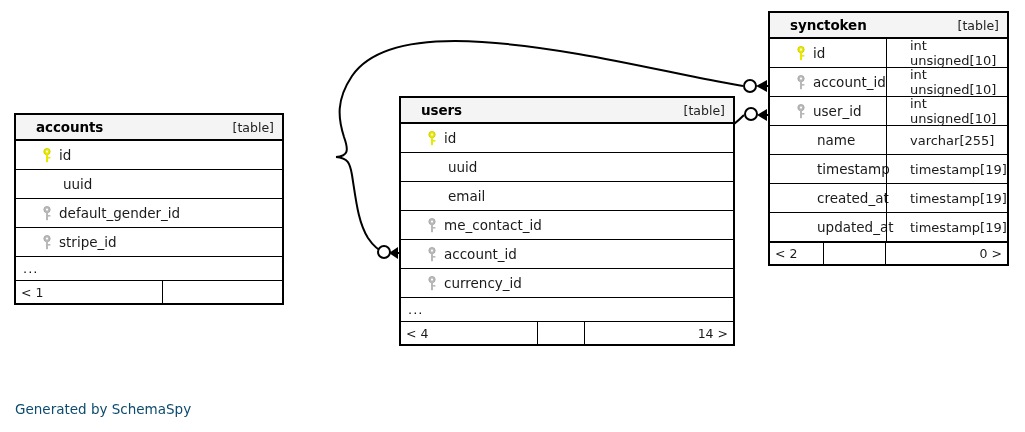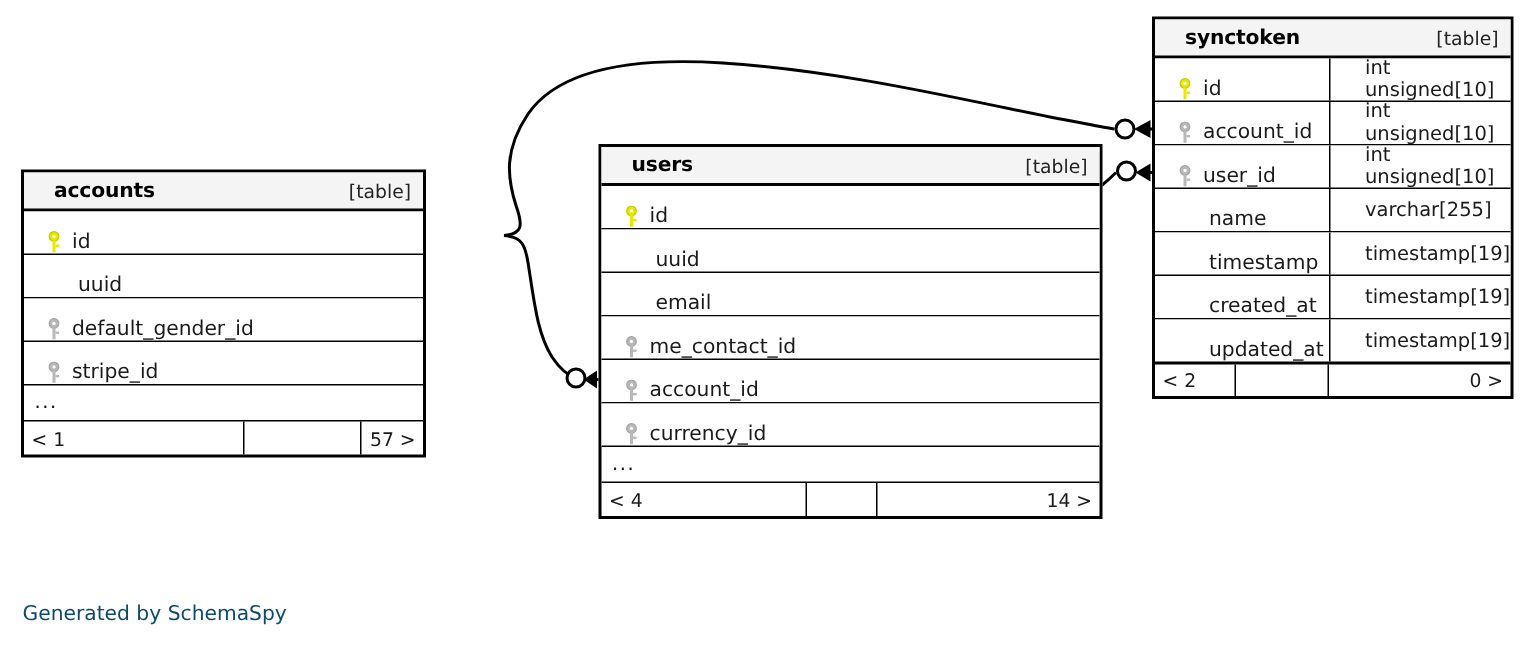--- a/index.html
+++ b/index.html
@@ -74,25 +74,25 @@
     align-items: center;
     height: 29px;
     box-sizing: border-box;
     border-bottom: 1.5px solid #000000;
     background: #fff;
   }
   .col-row:last-child { border-bottom: none; }
 
   .col-name-cell {
     display: flex;
-    align-items: flex-end;
+    align-items: center;
     flex: 1 1 auto;
     min-width: 0;
     height: 100%;
-    padding-left: 12px;
+    padding-left: 23px;
     box-sizing: border-box;
   }
   .col-type-cell {
     display: flex;
     align-items: center;
     height: 100%;
     border-left: 1.5px solid #000000;
     padding-left: 23px;
     box-sizing: border-box;
     font-size: 13px;
@@ -276,21 +276,20 @@
           <span class="col-label">stripe_id</span>
         </div>
 
       </div>
 
       <div class="ellipsis-row">...</div>
 
       <div class="table-footer">
         <div class="footer-cell footer-left">&lt; 1</div>
         <div class="footer-cell footer-mid"></div>
-        <div class="footer-cell footer-right">57 &gt;</div>
       </div>
     </div>
   </div>
 
   <div class="table-node" id="node-users">
     <div class="table-header">
       <span class="table-title">users</span>
       <span class="table-kind">[table]</span>
     </div>
     <div class="table-rows">

